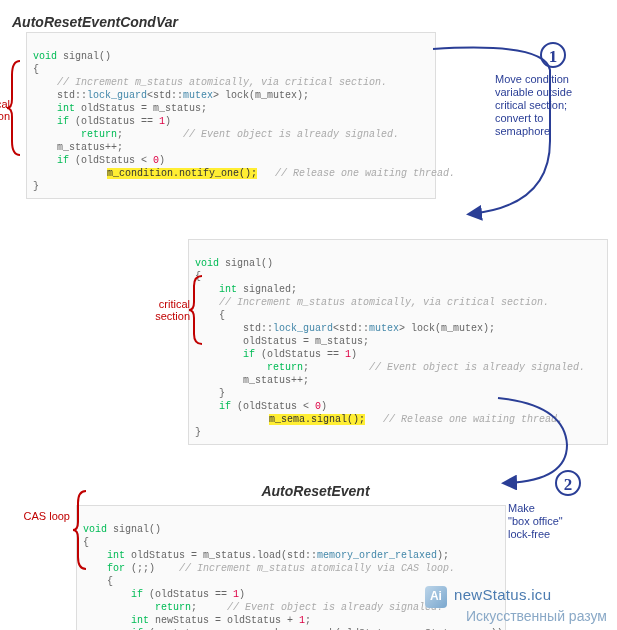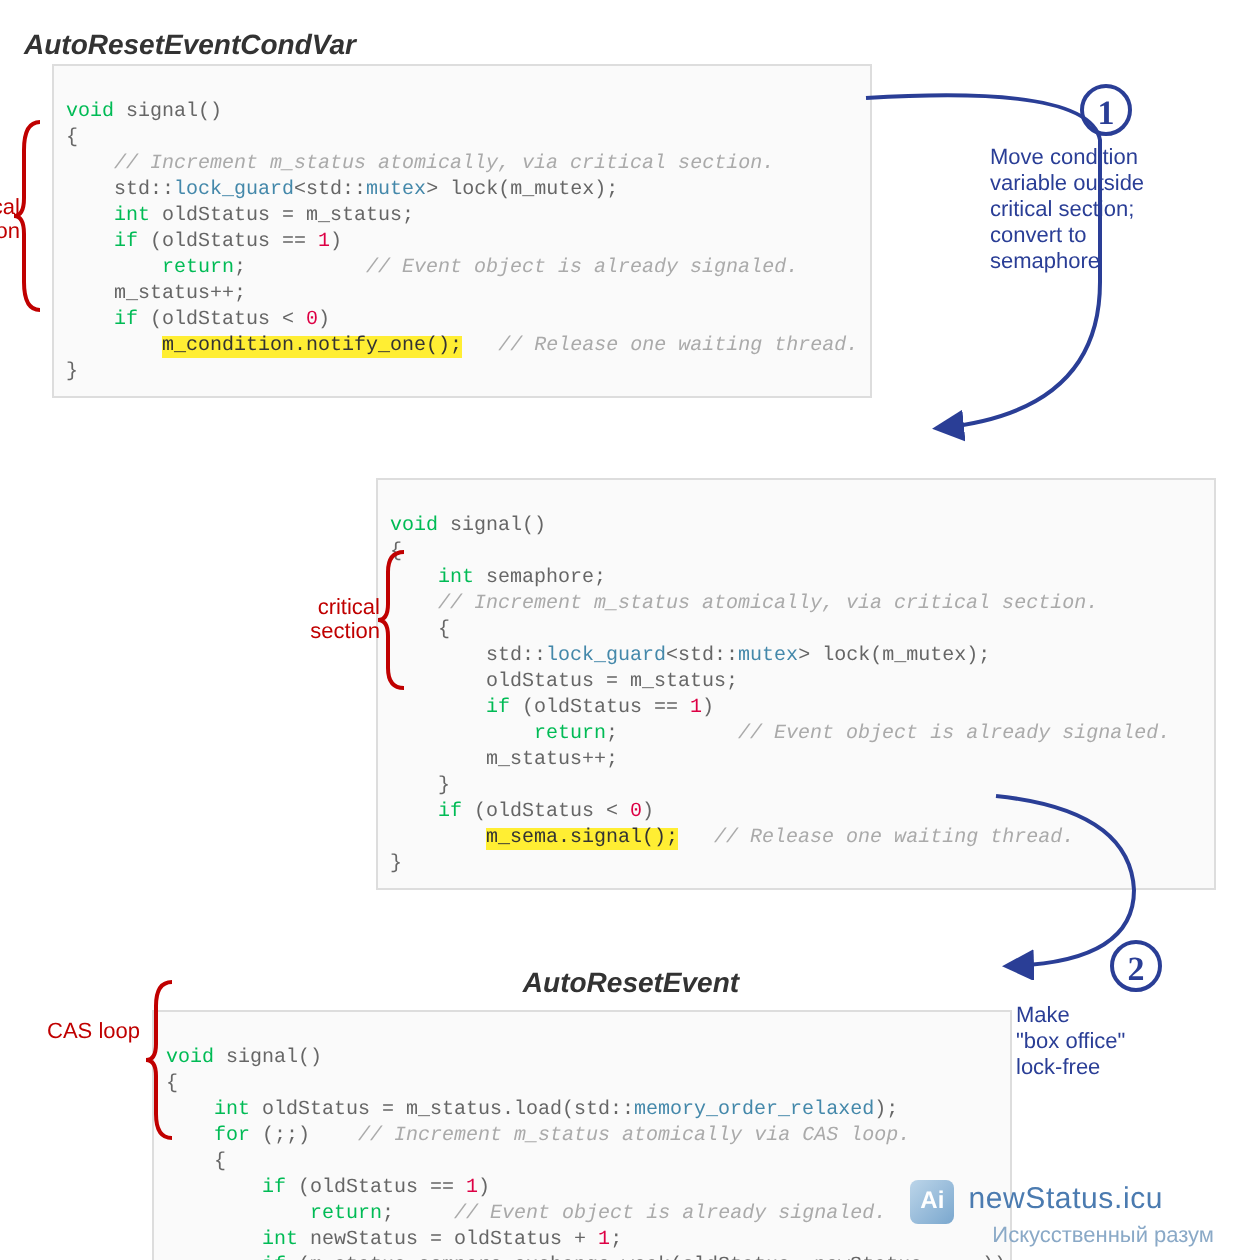--- a/index.html
+++ b/index.html
@@ -31,21 +31,21 @@
     font-size: 10px;
     line-height: 13px;
     white-space: pre;
     color: #666;
     position: relative;
   }
   .kw  { color: #0b5; }           
   .ns  { color: #48a; }           
   .num { color: #d04; }           
   .cmt { color: #aaa; font-style: italic; }           
-  .hl  { background: #ffee33; color: #333; }
+  .hl  { background: #ffee33; color: #333; margin-left: 26px; }
   .box1 { width: 410px; margin-left: 14px; }
   .box2 { width: 420px; margin-left: 176px; margin-top: 40px; }
   .box3 { width: 430px; margin-left: 64px; margin-top: 6px; }
 
   .t3 { margin-top: 38px; margin-left: 14px; }
 
   .bracket {
     position: absolute;
     pointer-events: none;
   }
@@ -86,21 +86,21 @@
   }
 
   .wm {
     position: absolute;
     right: 10px; bottom: 6px;
     color: #7fa4c8;
     font-family: Arial, sans-serif;
     font-size: 11px;
   }
   .wm .big { font-size: 15px; color: #4b7bb0; letter-spacing: .3px; }
-  .wm .sub { font-size: 11px; color: #8aa9c7; padding-left: 41px; }
+  .wm .sub { font-size: 14px; color: #8aa9c7; padding-left: 41px; }
   .wm-icon {
     display: inline-block;
     vertical-align: middle;
     width: 22px; height: 22px;
     border-radius: 4px;
     background: linear-gradient(135deg,#bcd5e9,#7aa7ce);
     margin-right: 4px;
     position: relative;
   }
   .wm-icon::after{
@@ -147,21 +147,21 @@
       <marker id="ah1" markerWidth="8" markerHeight="8" refX="6" refY="4" orient="auto">
     <path d="M0,0 L8,4 L0,8 Z" fill="#2a3e96"></path>
       </marker>
     </defs>
   <path d="M3 3 Q115 -4 120 24 L120 95 Q120 160 40 168" fill="none" stroke="#2a3e96" stroke-width="2" marker-end="url(#ah1)"></path>
 </svg>
 
 <div class="codebox box2">
 <span class="kw">void</span><span> signal()</span>
 <span>{</span>
-<span class="kw">    int</span><span> semaphore;</span>
+<span class="kw">    int</span><span> signaled;</span>
 <span>    </span><span class="cmt">// Increment m_status atomically, via critical section.</span>
 <span>    {</span>
 <span>        std::</span><span class="ns">lock_guard</span><span>&lt;std::</span><span class="ns">mutex</span><span>&gt; lock(m_mutex);</span>
 <span>        oldStatus = m_status;</span>
 <span class="kw">        if</span><span> (oldStatus == </span><span class="num">1</span><span>)</span>
 <span class="kw">            return</span><span>;          </span><span class="cmt">// Event object is already signaled.</span>
 <span>        m_status++;</span>
 <span>    }</span>
 <span class="kw">    if</span><span> (oldStatus &lt; </span><span class="num">0</span><span>)</span>
 <span>        </span><span class="hl">m_sema.signal();</span><span>   </span><span class="cmt">// Release one waiting thread.</span>

